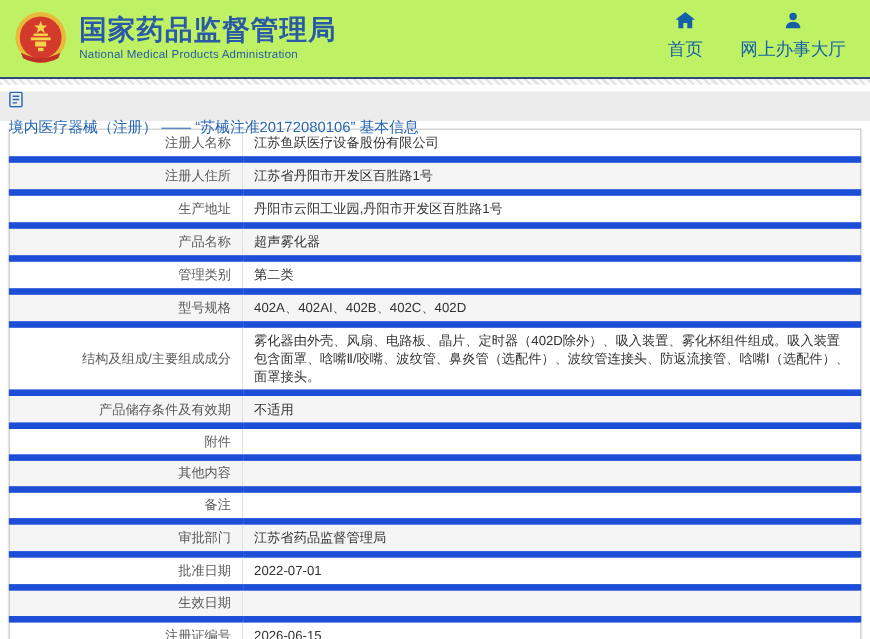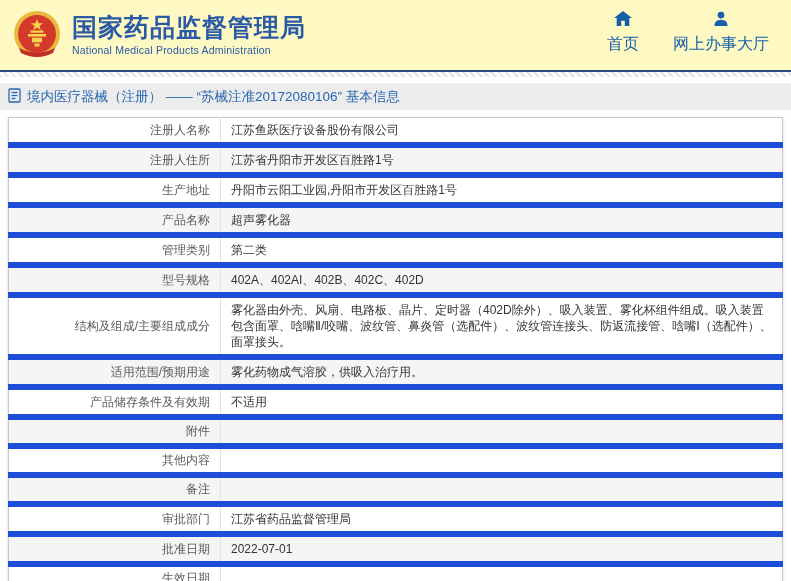--- a/index.html
+++ b/index.html
@@ -4,40 +4,40 @@
 <style>
   * { box-sizing: border-box; }
   html,body { margin:0; padding:0; }
   body {
     width:791px; height:581px; overflow:hidden;
     background:#ffffff;
     font-family:"Liberation Sans","DejaVu Sans",sans-serif;
   }
   
   .site-header{
-    height:70px; display:flex; align-items:center; background:#fef9c3; position:relative;
+    height:70px; display:flex; align-items:center; background:#bef264; position:relative;
   }
   .logo-wrap{ display:flex; align-items:center; margin-left:12px; }
   .emblem{ width:50px; height:50px; flex:0 0 auto; }
   .titles{ margin-left:10px; }
   .title-cn{ font-size:25px; font-weight:bold; color:#2a5aa5; letter-spacing:1px; line-height:1.05; }
   .title-en{ font-size:10.5px; color:#2a5aa5; margin-top:3px; letter-spacing:.2px; }
   .dq{ display:flex; align-items:center; gap:4px; margin-left:38px; margin-top:-8px;
        color:#333; font-size:17px; cursor:pointer; }
   .top-nav{ margin-left:auto; margin-right:22px; display:flex; gap:34px; margin-top:-4px; }
   .nav-item{ display:flex; flex-direction:column; align-items:center; gap:4px;
              color:#1660ab; font-size:16px; cursor:pointer; text-decoration:none; }
   .header-rule{ height:2px; background:#2a4a7e; }
   .header-hatch{ height:5px;
     background:repeating-linear-gradient(45deg,#e3e3e3 0 2px,#fafafa 2px 5px); }
   
   .crumb-bar{
     margin-top:6px; height:27px; background:#ececec;
-    display:flex; align-items:center; gap:6px; padding-left:8px;
-    color:#2767b0; font-size:13.5px;
+    display:flex; gap:6px; padding-left:8px;
+    color:#2767b0; font-size:13.5px;flex-direction:column;
   }
   
   .tbl-wrap{ padding:7px 8px 0 8px; }
   table.info{
     width:100%; border-collapse:collapse; border:1px solid #c9c9c9;
     box-shadow:0 1px 3px rgba(0,0,0,.15);
     table-layout:fixed;
   }
   table.info tr:nth-child(even){ background:#f5f5f5; }
   table.info td{ border-top:6px solid #1d4ed8; padding:4px 10px; vertical-align:middle; }
@@ -132,24 +132,20 @@
   </tr>
         <tr>
     <td class="cell-label"><span class="txt">型号规格</span></td>
     <td class="cell-value"><span class="txt">402A、402AI、402B、402C、402D</span></td>
   </tr>
         <tr>
     <td class="cell-label"><span class="txt">结构及组成/主要组成成分</span></td>
     <td class="cell-value"><span class="txt">雾化器由外壳、风扇、电路板、晶片、定时器（402D除外）、吸入装置、雾化杯组件组成。吸入装置包含面罩、唅嘴Ⅱ/咬嘴、波纹管、鼻炎管（选配件）、波纹管连接头、防返流接管、唅嘴Ⅰ（选配件）、面罩接头。</span></td>
   </tr>
         <tr>
-    <td class="cell-label"><span class="txt">适用范围/预期用途</span></td>
-    <td class="cell-value"><span class="txt">雾化药物成气溶胶，供吸入治疗用。</span></td>
-  </tr>
-        <tr>
     <td class="cell-label"><span class="txt">产品储存条件及有效期</span></td>
     <td class="cell-value"><span class="txt">不适用</span></td>
   </tr>
         <tr>
     <td class="cell-label"><span class="txt">附件</span></td>
     <td class="cell-value"><span class="txt"></span></td>
   </tr>
         <tr>
     <td class="cell-label"><span class="txt">其他内容</span></td>
     <td class="cell-value"><span class="txt"></span></td>

